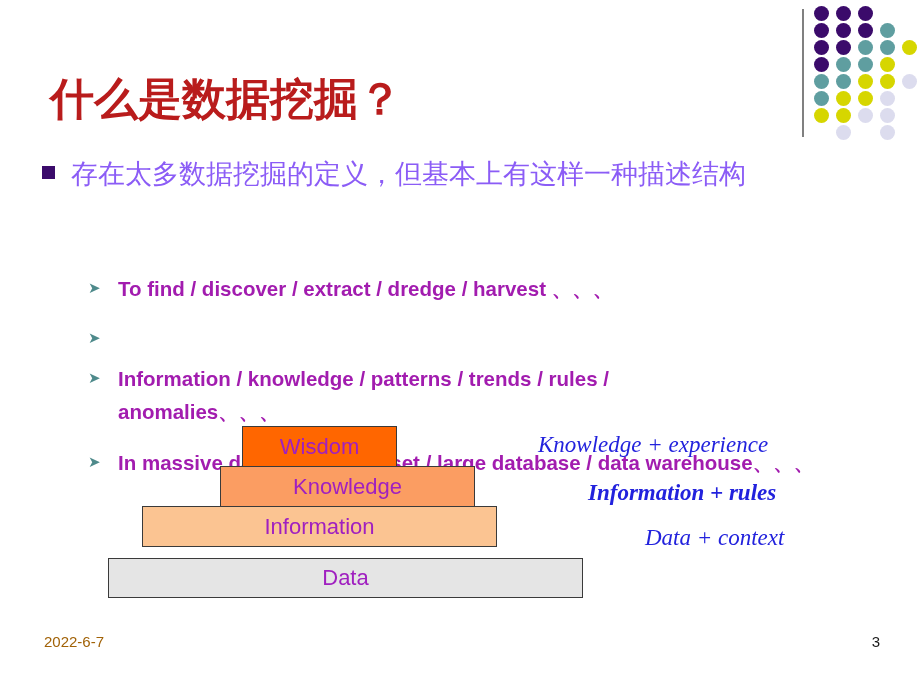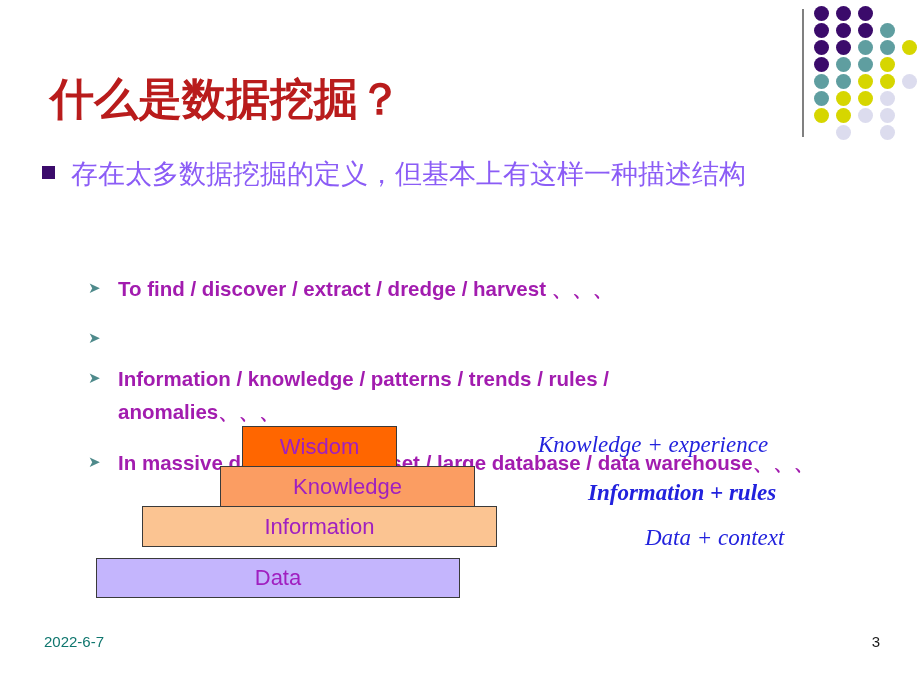--- a/index.html
+++ b/index.html
@@ -141,22 +141,22 @@
   .layer-knowledge {
     left: 192px; top: 466px; width: 255px; height: 41px;
     background: #FB9D62;
     margin-left: 28px;
   }
   .layer-information {
     left: 142px; top: 506px; width: 355px; height: 41px;
     background: #FBC492;
   }
   .layer-data {
-    left: 96px; top: 558px; width: 364px; height: 40px;
-    background: #c4b5fd;
+    left: 108px; top: 558px; width: 475px; height: 40px;
+    background: #e5e5e5;
   }
 
   
   .annot {
     position: absolute;
     color: #2222DD;
     font-style: italic;
     font-size: 23px;
     font-family: "Liberation Serif", "DejaVu Serif", serif;
     white-space: nowrap;
@@ -164,21 +164,21 @@
   .annot-1 { left: 538px; top: 432px; text-align: right; }
   .annot-2 { left: 588px; top: 480px; font-weight: bold; }
   .annot-3 { left: 645px; top: 525px; font-style: italic; }
 
   
   .footer-date {
     position: absolute;
     left: 44px;
     top: 633px;
     font-size: 15px;
-    color: #0f766e;
+    color: #a16207;
     font-family: "Liberation Sans", sans-serif;
   }
   .footer-page {
     position: absolute;
     right: 40px;
     top: 633px;
     font-size: 15px;
     color: #1a1a1a;
     font-family: "Liberation Sans", sans-serif;
   }

